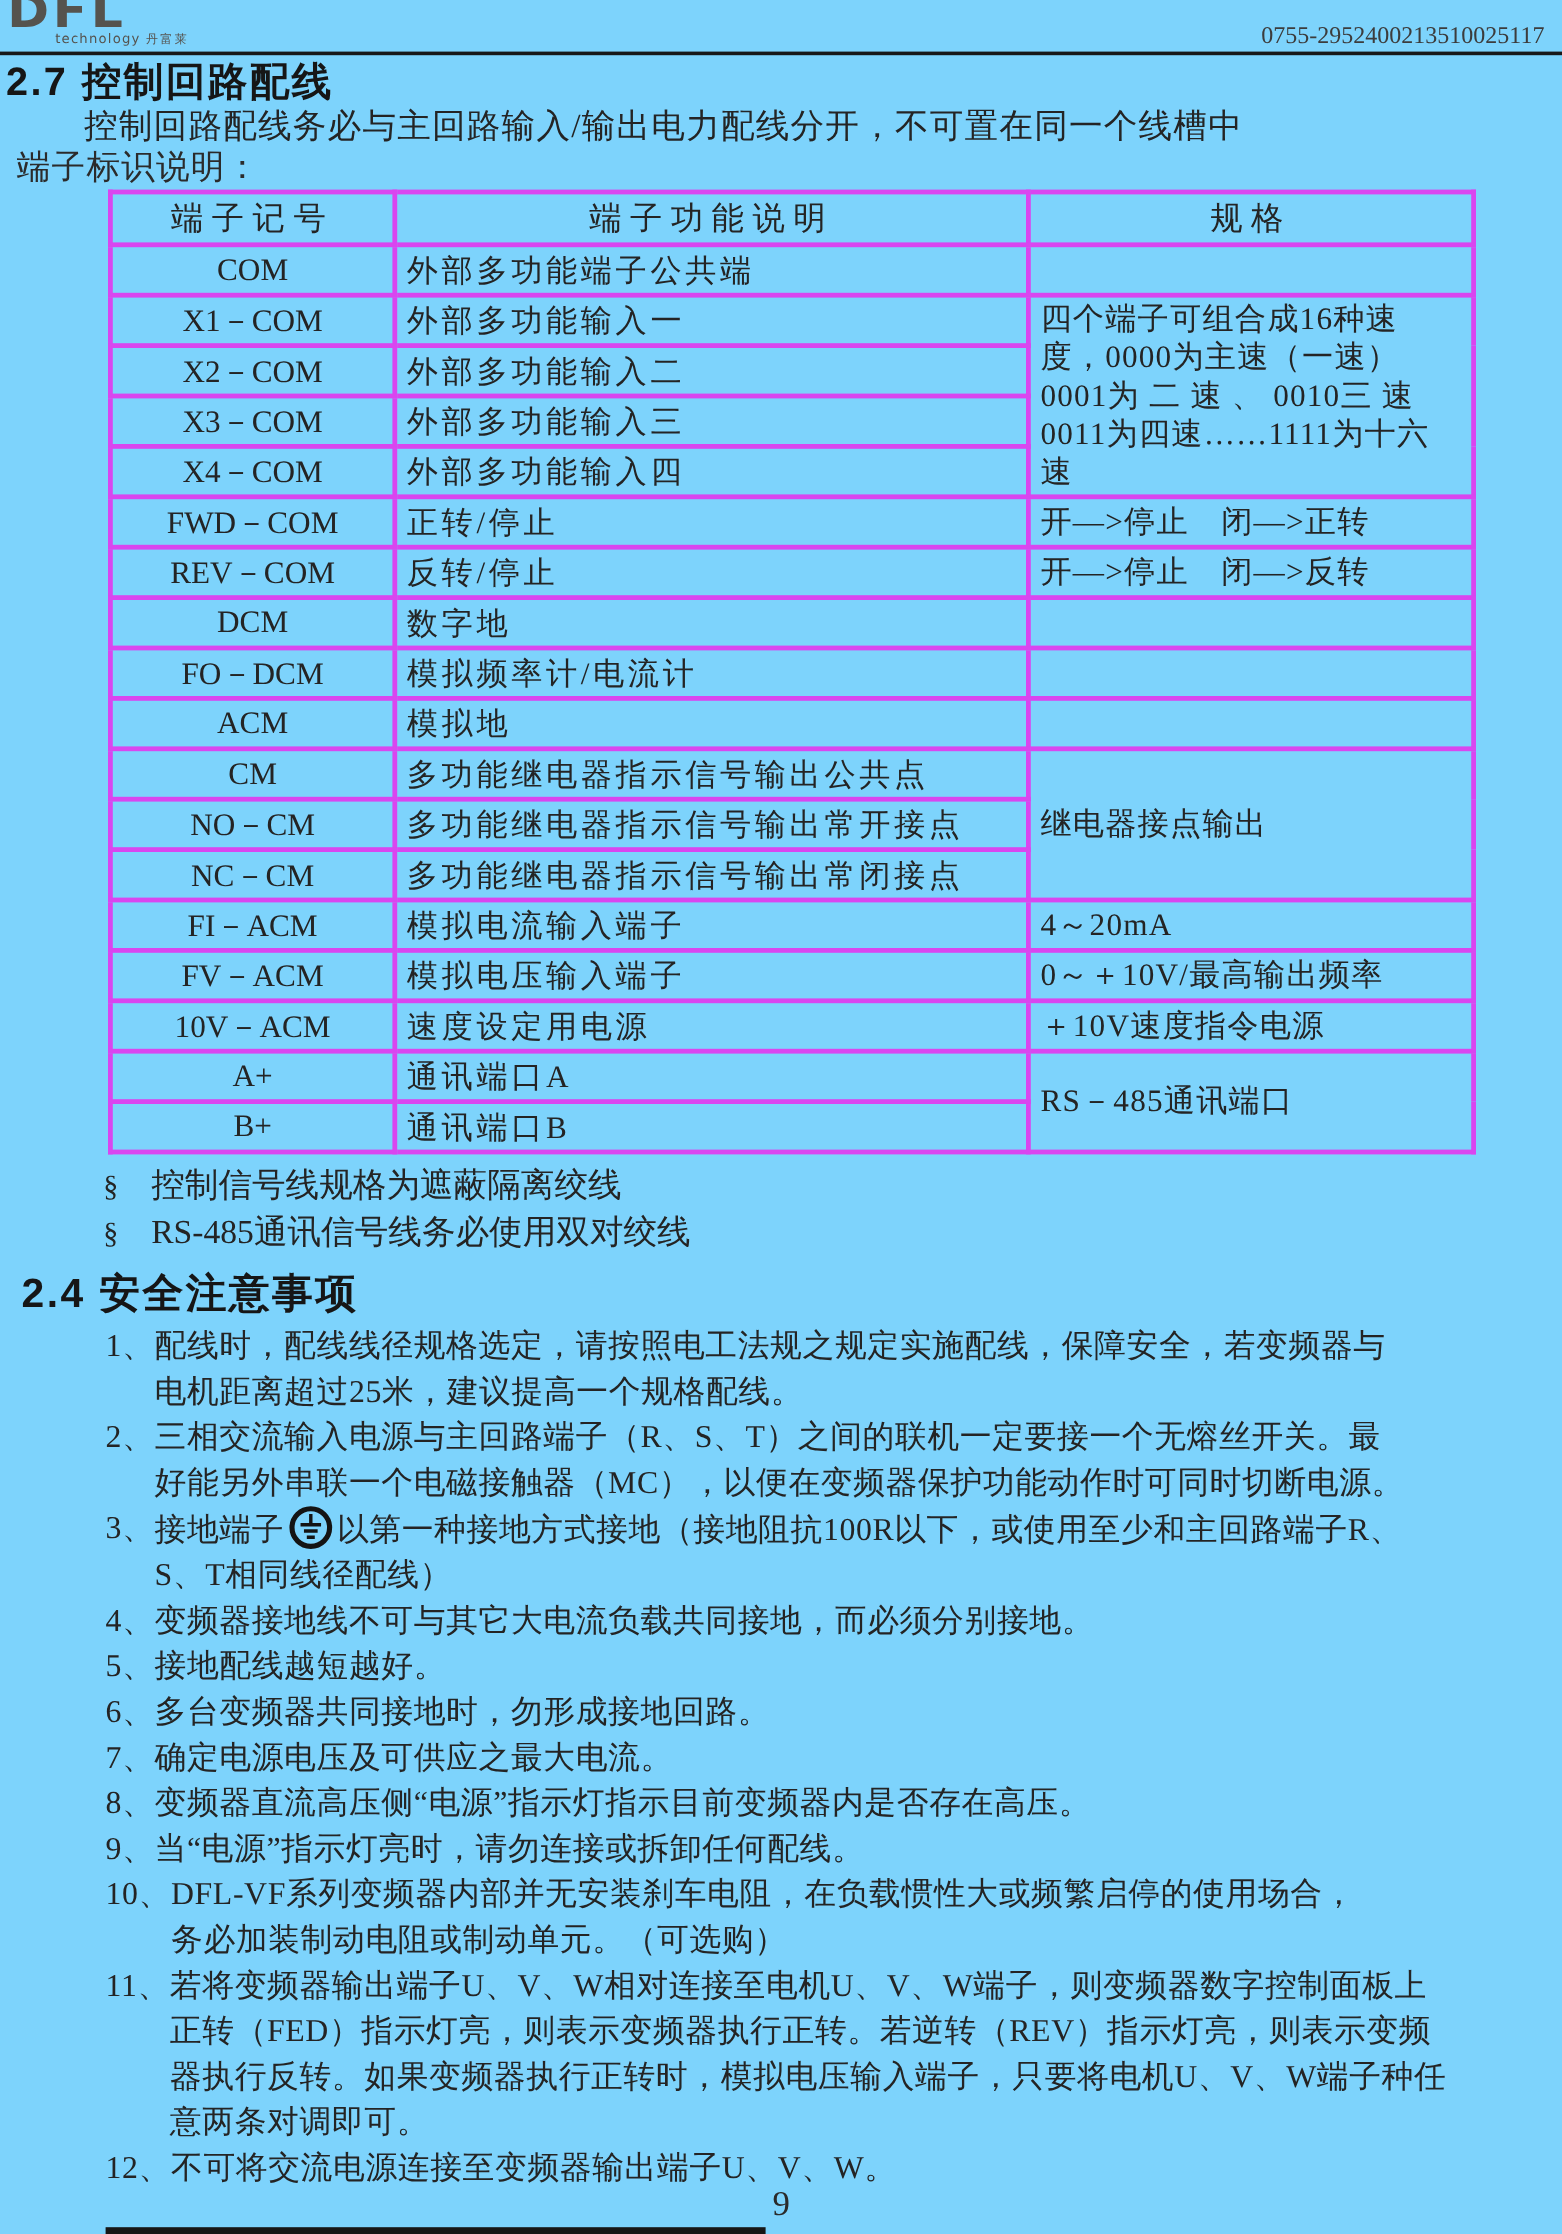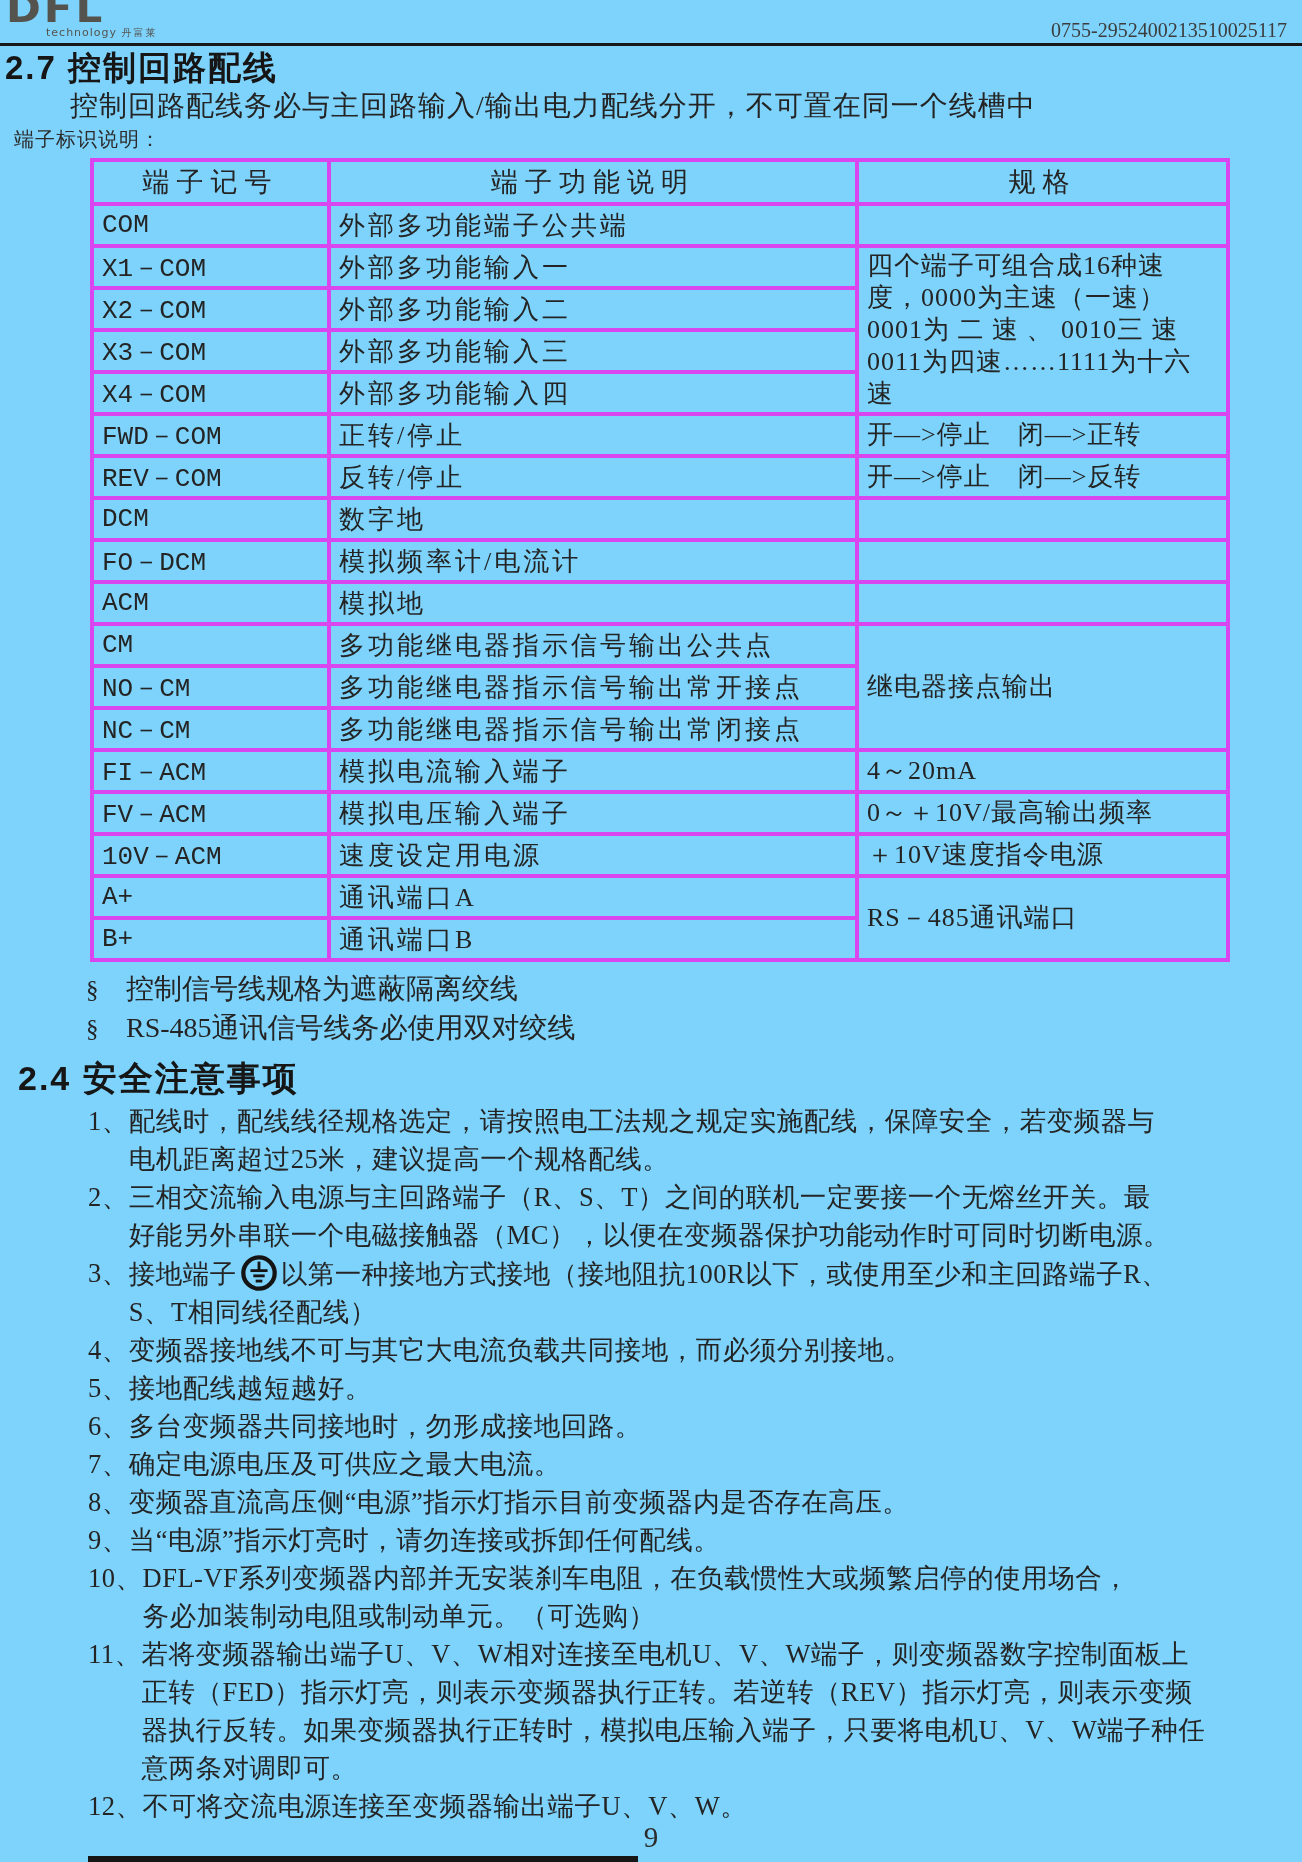--- a/index.html
+++ b/index.html
@@ -24,28 +24,28 @@
     font-size:11px;color:#55534e;letter-spacing:1px;margin-top:-2px;margin-left:40px;}
   .logo-sub .cn{font-size:10px;letter-spacing:2px;}
   .phones{position:absolute;right:15px;bottom:1px;display:flex;
     font-size:20px;color:#3c3c3c;margin-left:44px;}
   
   .h27{margin:2px 0 0 5px;font-family:"Liberation Sans","DejaVu Sans",sans-serif;
     font-weight:700;font-size:33px;line-height:40px;color:#161616;letter-spacing:2px;}
   .h24{margin:8px 0 2px 18px;font-family:"Liberation Sans","DejaVu Sans",sans-serif;
     font-weight:700;font-size:34px;line-height:44px;color:#161616;letter-spacing:2px;}
   .intro{margin:1px 0 0 70px;font-size:28px;line-height:33px;color:#242424;letter-spacing:1px;}
-  .tbl-label{margin:1px 0 2px 14px;font-size:20px;line-height:33px;letter-spacing:1px;}
+  .tbl-label{margin:1px 0 2px 14px;font-size:28px;line-height:33px;letter-spacing:1px;}
   
   table.term{border-collapse:collapse;margin:2px 0 0 90px;width:1136px;table-layout:fixed;}
   table.term th,table.term td{border:4px solid #d946ef;vertical-align:middle;}
   table.term th{font-size:27px;font-weight:normal;height:38px;letter-spacing:7px;color:#242424;}
   table.term td{font-size:26px;height:38px;padding:0 8px;color:#242424;}
-  td.col-sign{font-family:Liberation Mono, monospace;
-    font-size:23px;padding-left:14px;letter-spacing:0;}
+  td.col-sign{font-family:Liberation Serif, serif;
+    font-size:23px;padding-left:14px;letter-spacing:0;text-align:center;}
   td.col-desc{letter-spacing:3px;padding-left:16px;}
   td.col-spec{line-height:32px;padding:2px 6px 2px 10px;letter-spacing:1px;white-space:pre-wrap;}
   
   .notes{margin:8px 12px 0 86px;font-size:28px;line-height:38px;color:#242424;}
   .note .sect{display:inline-block;width:40px;font-size:25px;}
   
   .safety{margin:2px 10px 0 88px;font-size:26.5px;line-height:38px;color:#242424;letter-spacing:.5px;}
   .safety-item{display:flex;align-items:flex-start;}
   .item-num{flex:0 0 auto;white-space:nowrap;}
   .item-body{flex:1 1 auto;}

